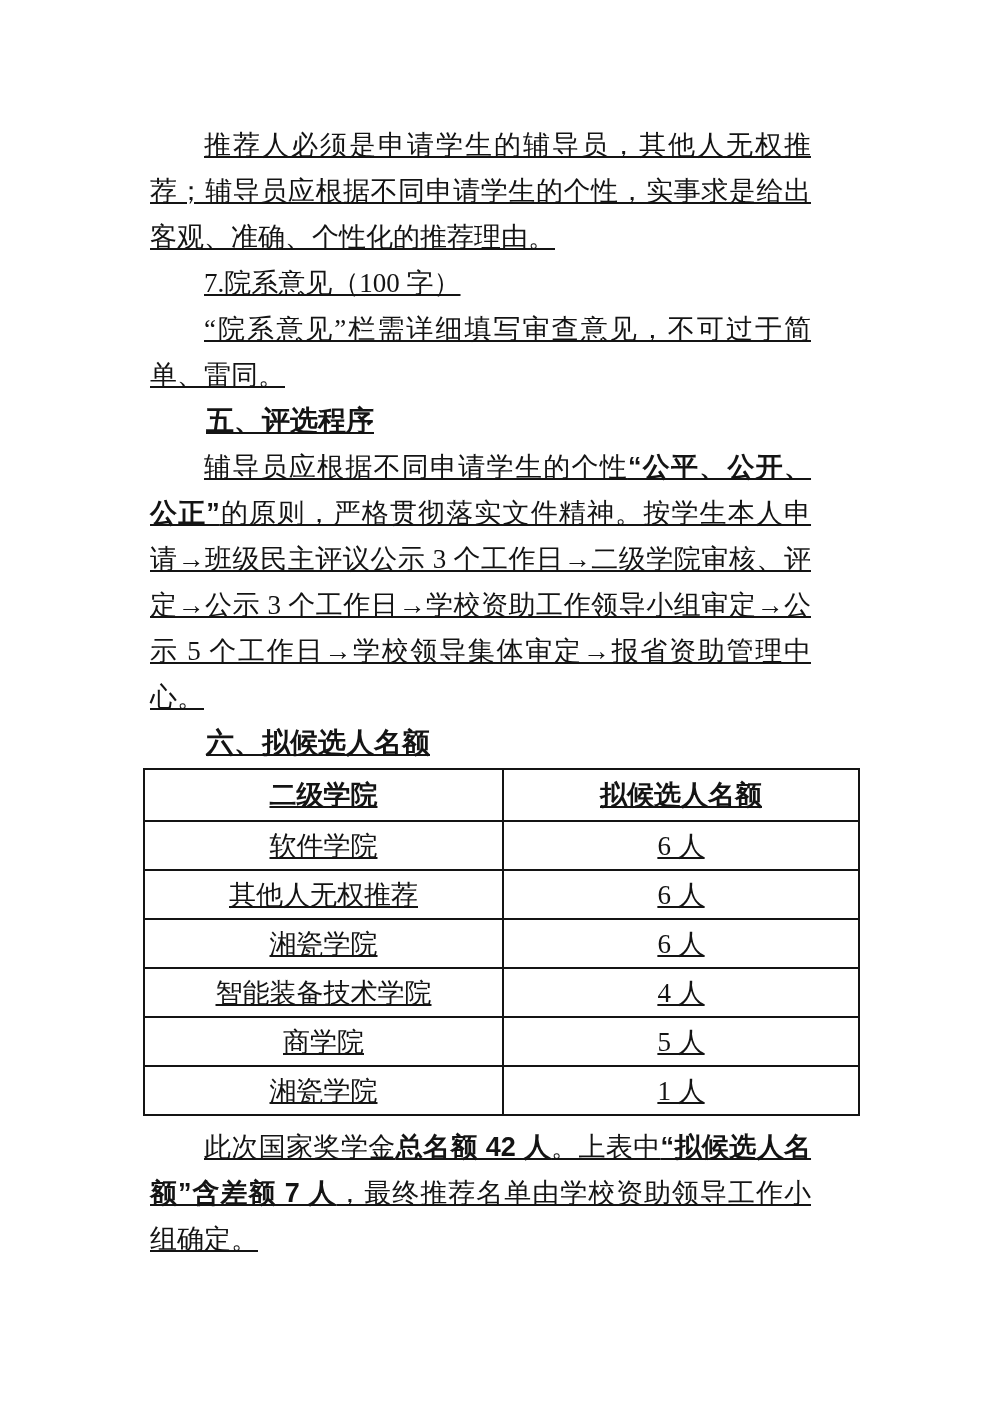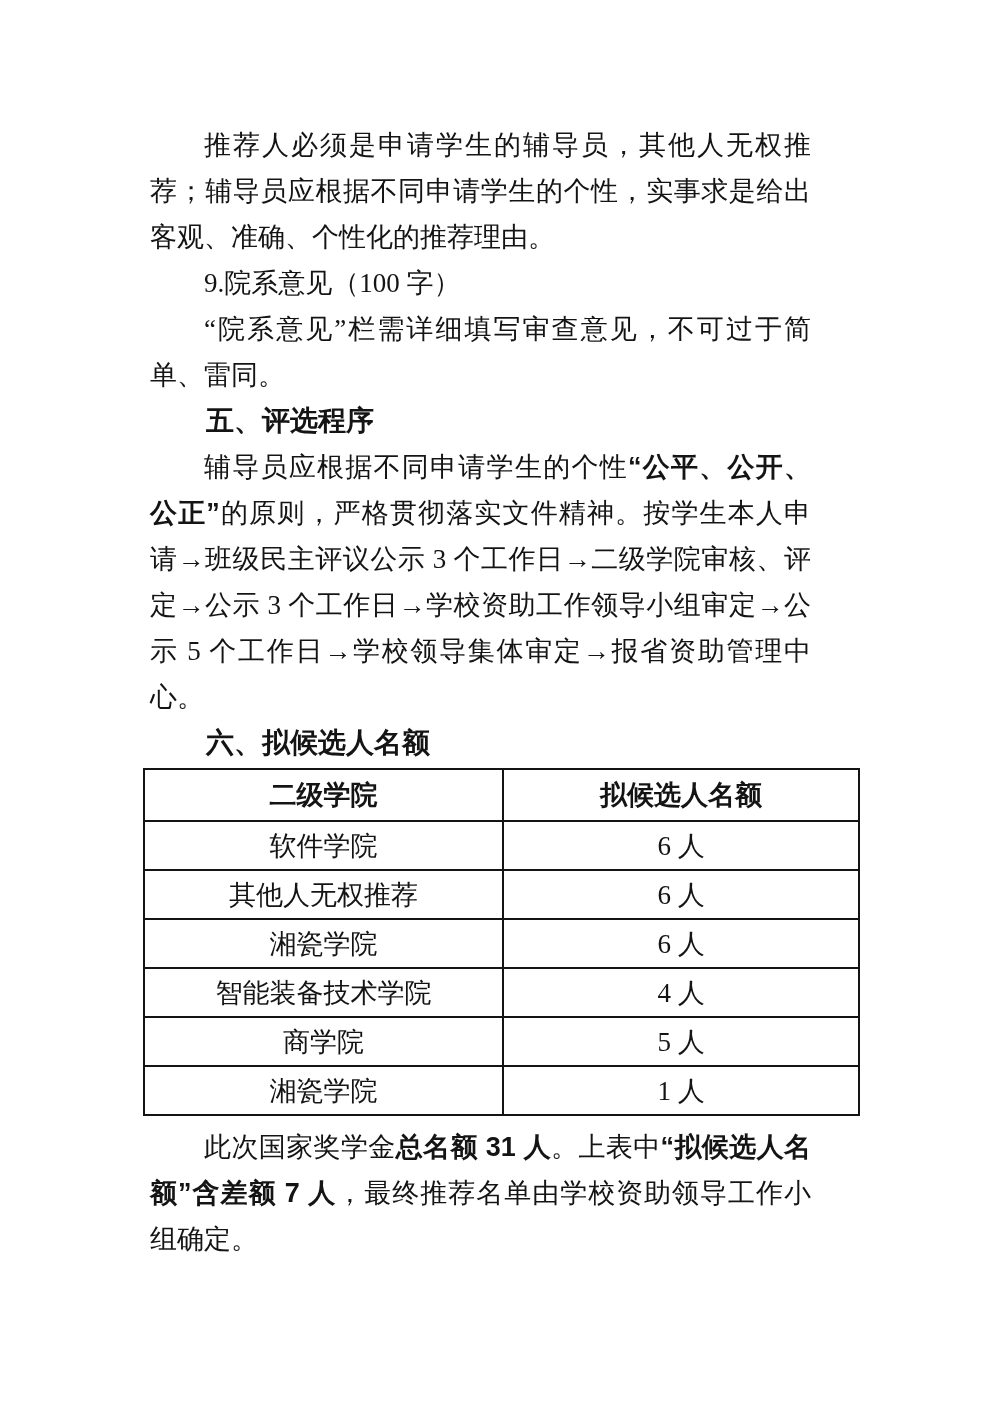--- a/index.html
+++ b/index.html
@@ -12,20 +12,21 @@
     background: #ffffff;
     color: #141414;
     font-family: "Liberation Serif", "DejaVu Serif", serif;
     overflow: hidden;
   }
   .page {
     box-sizing: border-box;
     width: 956px;
     height: 1415px;
     padding: 122px 145px 0 150px;
+    text-decoration: underline;
   }
   .para {
     margin: 0;
     font-size: 27px;
     line-height: 46px;
     text-align: justify;
     text-justify: inter-character;
     text-indent: 2em;
     overflow-wrap: break-word;
   }
@@ -73,21 +74,21 @@
 </head>
 <body>
 
 <div class="page">
 
   <p class="para">
     <span>推荐人必须是申请学生的辅导员，其他人无权推荐；辅导员应根据不同申请学生的个性，实事求是给出客观、准确、个性化的推荐理由。</span>
   </p>
 
   <p class="para">
-    <span>9.院系意见（100 字）</span>
+    <span>7.院系意见（100 字）</span>
   </p>
 
   <p class="para">
     <span>“院系意见”栏需详细填写审查意见，不可过于简单、雷同。</span>
   </p>
 
   <h3 class="heading">
     <span>五、评选程序</span>
   </h3>
 
@@ -132,16 +133,16 @@
         <td>5 人</td>
       </tr>
       <tr>
         <td>湘瓷学院</td>
         <td>1 人</td>
       </tr>
     </tbody>
   </table>
 
   <p class="para closing">
-    <span>此次国家奖学金</span><span class="b">总名额 31 人</span><span>。上表中</span><span class="b">“拟候选人名额”含差额 7 人</span><span>，最终推荐名单由学校资助领导工作小组确定。</span>
+    <span>此次国家奖学金</span><span class="b">总名额 42 人</span><span>。上表中</span><span class="b">“拟候选人名额”含差额 7 人</span><span>，最终推荐名单由学校资助领导工作小组确定。</span>
   </p>
 
 </div>
 
 </body></html>

